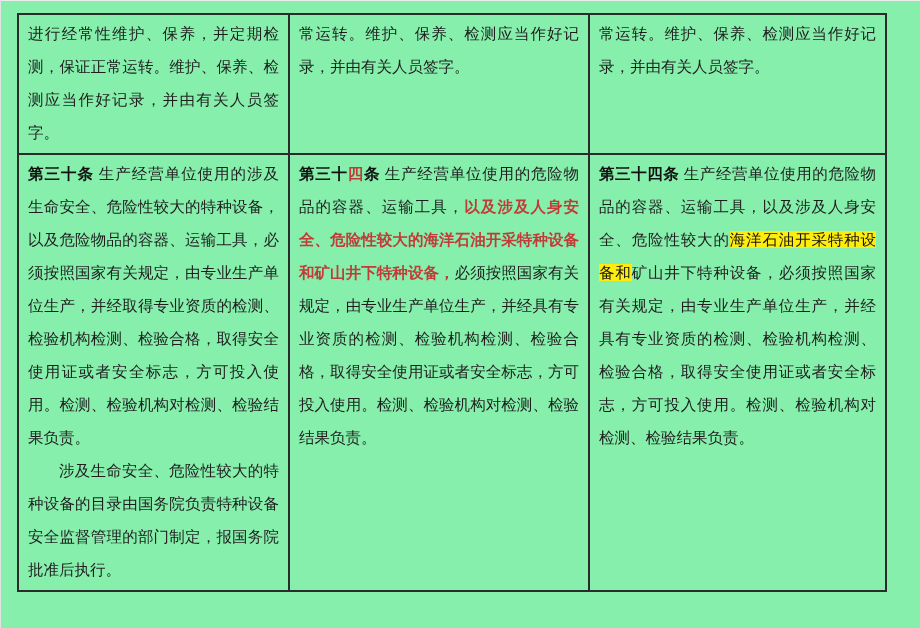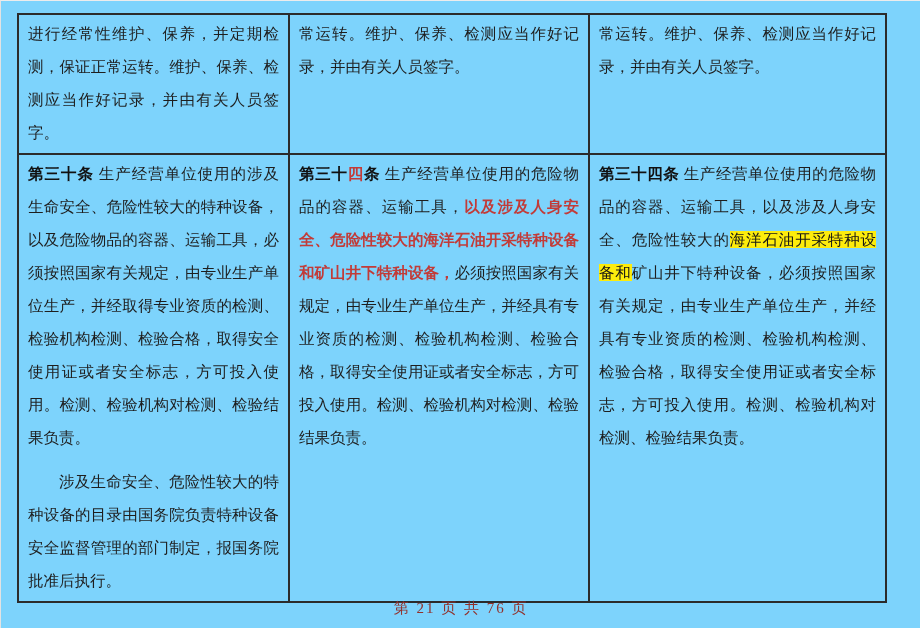--- a/index.html
+++ b/index.html
@@ -14,21 +14,21 @@
   body {
     font-family: "Liberation Serif", "DejaVu Serif", serif;
     width: 920px;
     height: 628px;
     overflow: hidden;
   }
   .page {
     position: relative;
     width: 920px;
     height: 628px;
-    background: #7dd3fc;
+    background: #86efac;
     border-left: 1px solid #e3e3e3;
     border-top: 1px solid #ececec;
   }
   table.cmp {
     position: absolute;
     left: 16px;
     top: 12px;
     width: 868px;
     border-collapse: collapse;
     table-layout: fixed;
@@ -41,21 +41,21 @@
     line-height: 33px;
     color: var(--text);
     text-align: justify;
   }
   table.cmp col.c1 { width: 271px; }
   table.cmp col.c2 { width: 300px; }
   table.cmp col.c3 { width: 297px; }
   tr.row-0 td { height: 104px; }
   tr.row-1 td { height: 434px; }
   .para { text-align: justify; }
-  .para.indent { text-indent: 2em; margin-top: 11px; }
+  .para.indent { text-indent: 2em; }
   .run.bold { font-weight: 700; color: #111; margin-top: 48px; }
   .run.bold-red { font-weight: 700; color: var(--red); }
   .run.highlight { background: var(--highlight); color: #161616; }
   .footer {
     position: absolute;
     left: 0;
     top: 598px;
     width: 920px;
     text-align: center;
     font-size: 15px;
@@ -92,14 +92,13 @@
           </td>
           <td>
             <div class="para"><span class="run bold">第三十</span><span class="run bold-red">四</span><span class="run bold">条</span><span class="run normal"> 生产经营单位使用的危险物品的容器、运输工具，</span><span class="run bold-red">以及涉及人身安全、危险性较大的海洋石油开采特种设备和矿山井下特种设备，</span><span class="run normal">必须按照国家有关规定，由专业生产单位生产，并经具有专业资质的检测、检验机构检测、检验合格，取得安全使用证或者安全标志，方可投入使用。检测、检验机构对检测、检验结果负责。</span></div>
           </td>
           <td>
             <div class="para"><span class="run bold">第三十四条</span><span class="run normal"> 生产经营单位使用的危险物品的容器、运输工具，以及涉及人身安全、危险性较大的</span><span class="run highlight">海洋石油开采特种设备和</span><span class="run normal">矿山井下特种设备，必须按照国家有关规定，由专业生产单位生产，并经具有专业资质的检测、检验机构检测、检验合格，取得安全使用证或者安全标志，方可投入使用。检测、检验机构对检测、检验结果负责。</span></div>
           </td>
         </tr>
       </tbody>
   </table>
-  <div class="footer">第 21 页 共 76 页</div>
 </div>
 
 </body></html>

